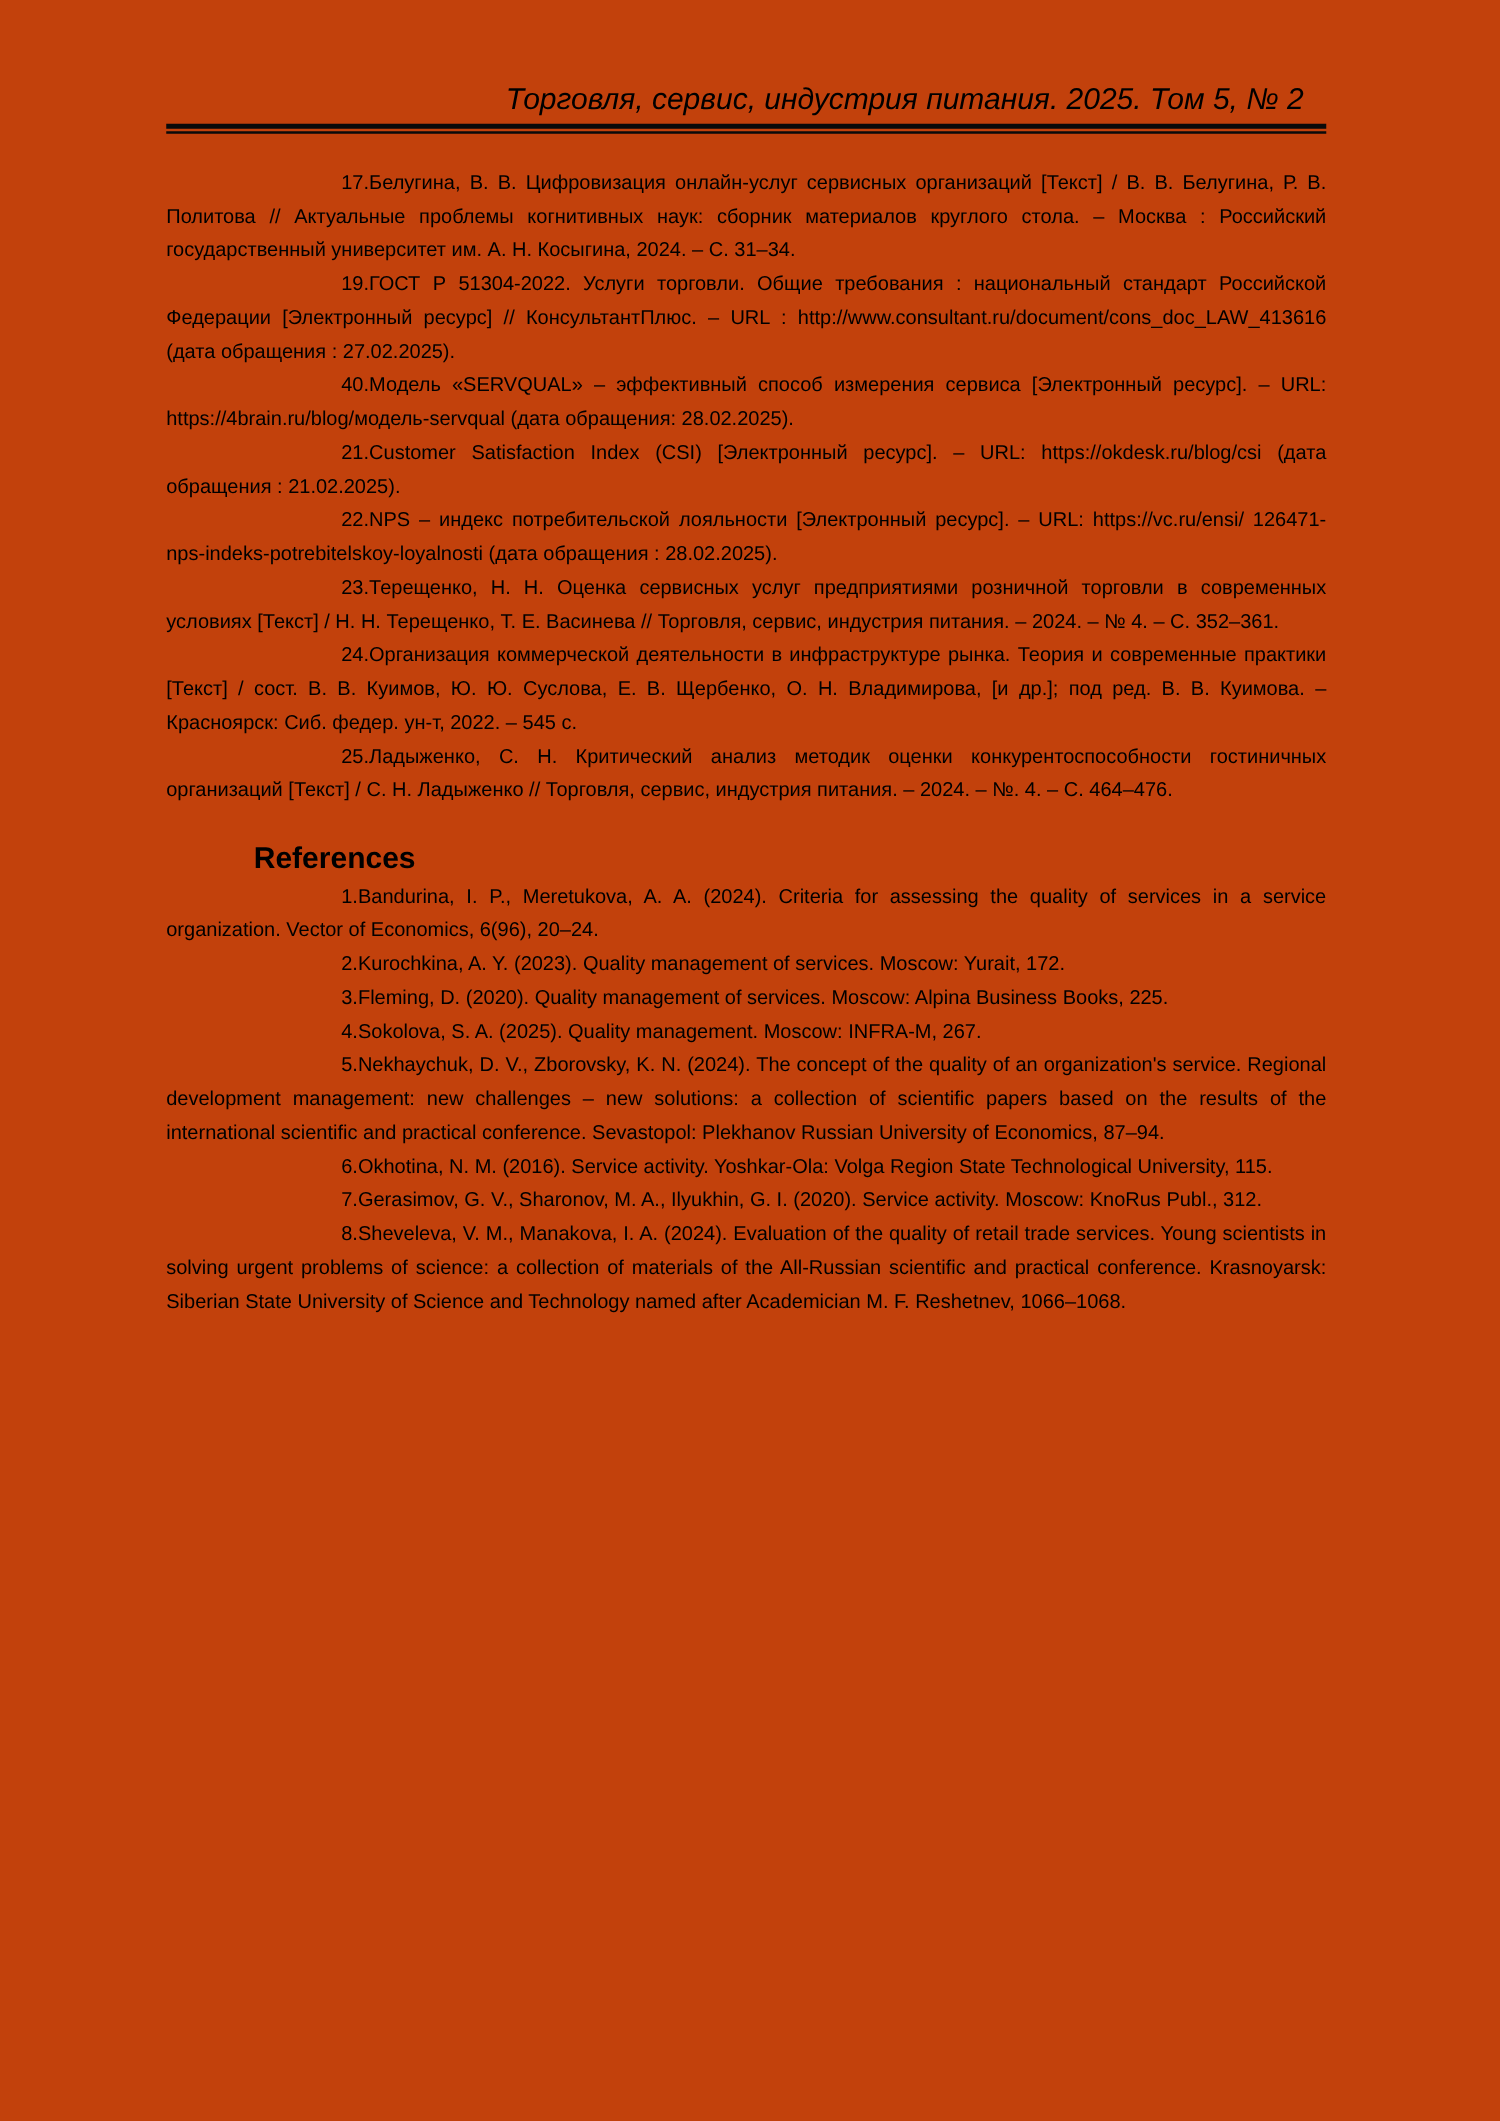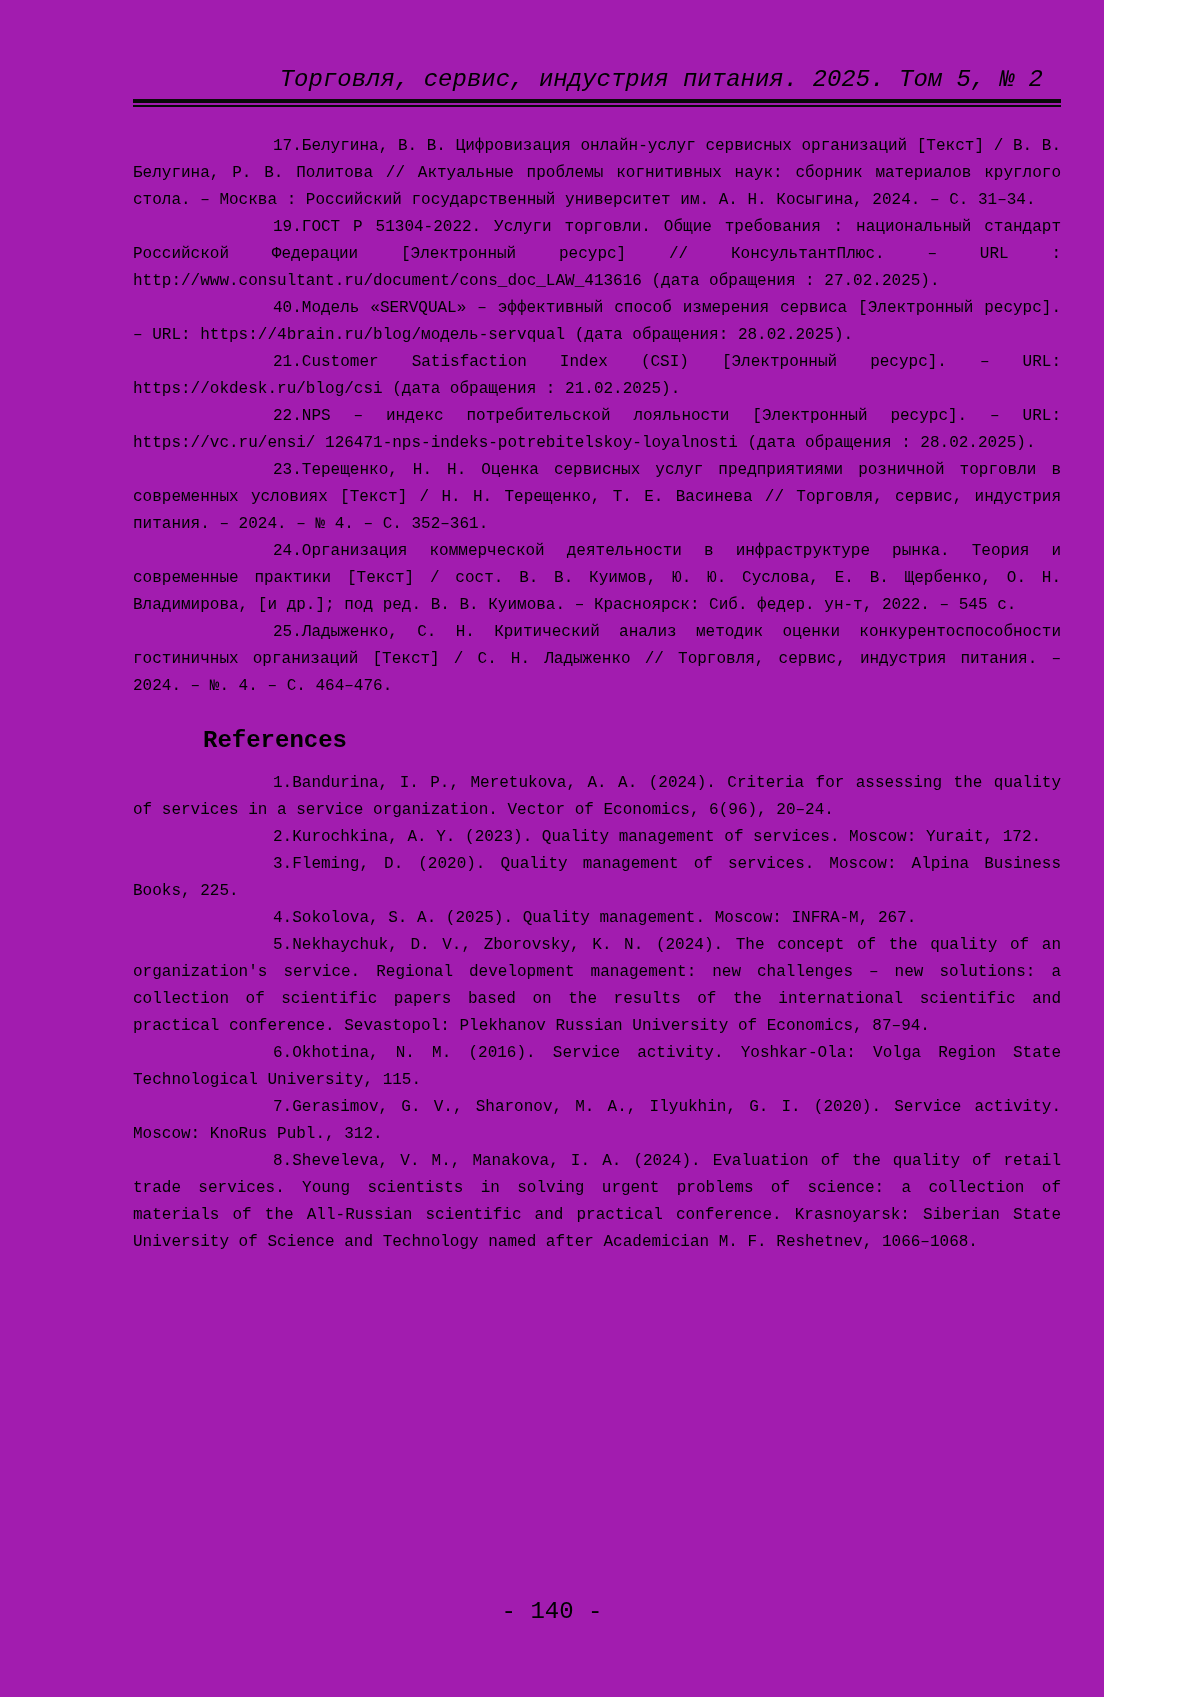--- a/index.html
+++ b/index.html
@@ -2,25 +2,25 @@
 <html lang="ru"><head>
 <meta charset="utf-8">
 <style>
   html, body {
     margin: 0;
     padding: 0;
     background: #ffffff;
   }
   .page {
     position: relative;
-    width: 1104px;
+    width: 1200px;
     height: 1697px;
-    background: #a21caf;
+    background: #c2410c;
     color: #000000;
-    font-family: Liberation Mono, monospace;
+    font-family: Liberation Sans, sans-serif;
     overflow: hidden;
   }
   .content {
     position: absolute;
     left: 133px;
     width: 928px;
     top: 0;
   }
   .journal-header {
     margin: 66px 0 6px 0;
@@ -45,21 +45,21 @@
     font-size: 16px;
     line-height: 27px;
     text-align: justify;
     text-indent: 70px;
   }
   .ref-num {
     display: inline-block;
     min-width: 47px;
   }
   .references-heading {
-    margin: 27px 0 16px 0;
+    margin: 27px 0 4px 0;
     font-size: 24px;
     line-height: 27px;
     font-weight: bold;
     text-indent: 70px;
     text-align: left;
   }
   .page-footer {
     position: absolute;
     top: 1598px;
     left: 0;
@@ -99,14 +99,13 @@
         <p class="ref"><span class="ref-num">3.</span><span class="ref-text">Fleming, D. (2020). Quality management of services. Moscow: Alpina Business Books, 225.</span></p>
         <p class="ref"><span class="ref-num">4.</span><span class="ref-text">Sokolova, S. A. (2025). Quality management. Moscow: INFRA-M, 267.</span></p>
         <p class="ref"><span class="ref-num">5.</span><span class="ref-text">Nekhaychuk, D. V., Zborovsky, K. N. (2024). The concept of the quality of an organization's service. Regional development management: new challenges – new solutions: a collection of scientific papers based on the results of the international scientific and practical conference. Sevastopol: Plekhanov Russian University of Economics, 87–94.</span></p>
         <p class="ref"><span class="ref-num">6.</span><span class="ref-text">Okhotina, N. M. (2016). Service activity. Yoshkar-Ola: Volga Region State Technological University, 115.</span></p>
         <p class="ref"><span class="ref-num">7.</span><span class="ref-text">Gerasimov, G. V., Sharonov, M. A., Ilyukhin, G. I. (2020). Service activity. Moscow: KnoRus Publ., 312.</span></p>
         <p class="ref"><span class="ref-num">8.</span><span class="ref-text">Sheveleva, V. M., Manakova, I. A. (2024). Evaluation of the quality of retail trade services. Young scientists in solving urgent problems of science: a collection of materials of the All-Russian scientific and practical conference. Krasnoyarsk: Siberian State University of Science and Technology named after Academician M. F. Reshetnev, 1066–1068.</span></p>
       </div>
 
   </div>
 
-  <p class="page-footer">- 140 -</p>
 </div>
 
 </body></html>

